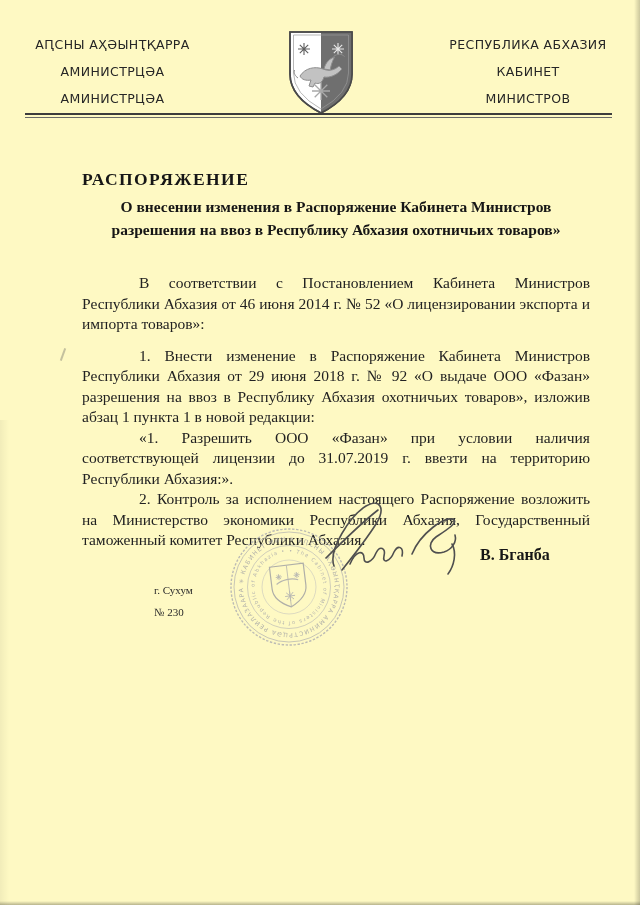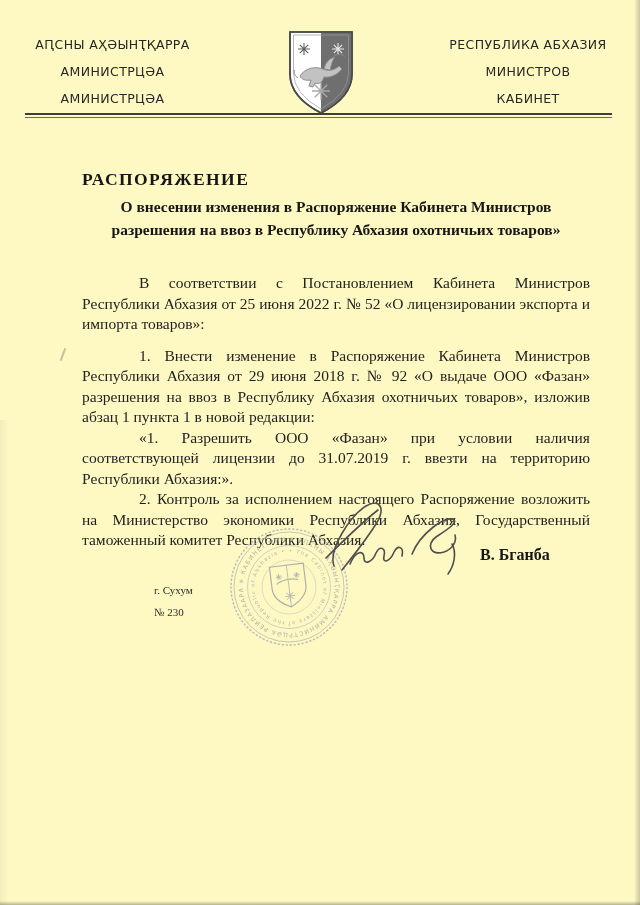--- a/index.html
+++ b/index.html
@@ -77,36 +77,36 @@
         <path d="M14,47 C19,39 29,37 37,40 C43,42.5 49,41 53,37 L56,40 C51,46 44,49 38,48 C36.5,53.5 33,55.5 29,54 L27,58 L23,57 L25,51 C20,52 15.5,50.5 14,47 Z" fill="#c2c2c2" stroke="#8c8c8c" stroke-width="1"></path>
         <path d="M38,40 C39.5,33.5 43.5,29.5 48.5,28 C46,33 44.8,37 44.2,41 Z" fill="#c2c2c2" stroke="#8c8c8c" stroke-width="1"></path>
         <path d="M47.5,27.5 C51.5,24.5 55.5,24.5 58.5,27.5" fill="none" stroke="#8c8c8c" stroke-width="1"></path>
         <path d="M12,49 C9,47 7.5,44 8.5,41" fill="none" stroke="#8c8c8c" stroke-width="1"></path>
       </g>
     </svg>
   </div>
 
   <div class="hdr-block hdr-right">
     <div>РЕСПУБЛИКА АБХАЗИЯ</div>
+    <div>КАБИНЕТ</div>
     <div>МИНИСТРОВ</div>
-    <div>КАБИНЕТ</div>
   </div>
 
   <div class="rule rule-a"></div>
   <div class="rule rule-b"></div>
 
   <div class="doc-title">РАСПОРЯЖЕНИЕ</div>
 
   <div class="doc-subtitle">
     <div>О внесении изменения в Распоряжение Кабинета Министров</div>
     <div>разрешения на ввоз в Республику Абхазия охотничьих товаров»</div>
   </div>
 
   <div class="doc-body">
-    <p class="gap-after">В соответствии с Постановлением Кабинета Министров Республики Абхазия от 25 июня 2022 г. № 52 «О лицензировании экспорта и импорта товаров»:</p>
+    <p class="gap-after">В соответствии с Постановлением Кабинета Министров Республики Абхазия от 46 июня 2014 г. № 52 «О лицензировании экспорта и импорта товаров»:</p>
     <p>1. Внести изменение в Распоряжение Кабинета Министров Республики Абхазия от 29 июня 2018 г. № 92 «О выдаче ООО «Фазан» разрешения на ввоз в Республику Абхазия охотничьих товаров», изложив абзац 1 пункта 1 в новой редакции:</p>
     <p>«1. Разрешить ООО «Фазан» при условии наличия соответствующей лицензии до 31.07.2019 г. ввезти на территорию Республики Абхазия:».</p>
     <p>2. Контроль за исполнением настоящего Распоряжение возложить на Министерство экономики Республики Абхазия, Государственный таможенный комитет Республики Абхазия.</p>
   </div>
 
   <div class="sig-name">В. Бганба</div>
 
   <div class="sig-meta">
     <div>г. Сухум</div>
     <div>№ 230</div>

